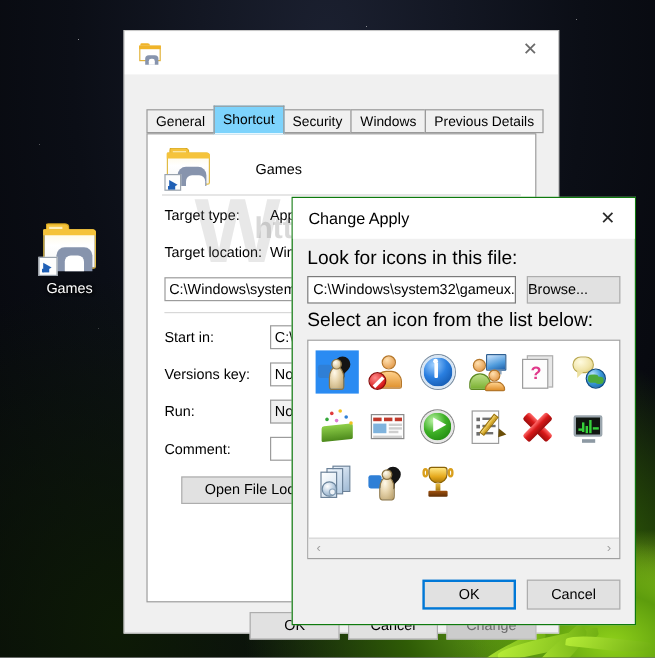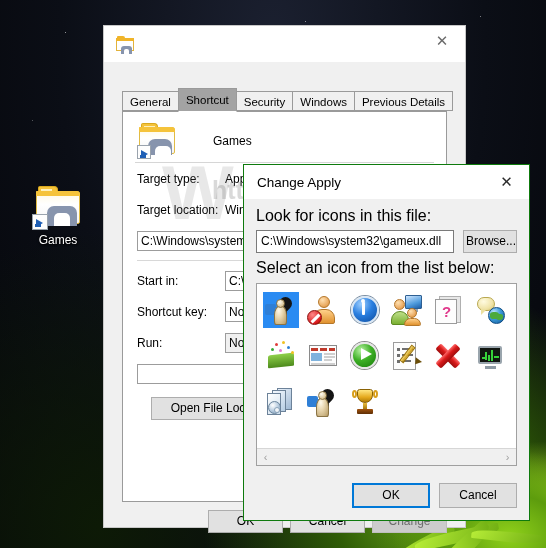--- a/index.html
+++ b/index.html
@@ -170,21 +170,21 @@
   .tab {
     border:1px solid #9a9a9a;
     background:#f0f0f0;
     padding:3px 7px 3px 7px;
     margin-right:-1px;
     height:20px; line-height:14px;
     color:#000; cursor:default;
     position:relative;
   }
   .tab.active {
-    background:#a3a3a3;
+    background:#7dd3fc;
     border-bottom-color:#ffffff;
     height:24px; line-height:17px;
     z-index:3;
     margin-bottom:-1px;
     font-weight:normal;
   }
 
   #tabpanel {
     position:absolute;
     left:18px; top:85px; right:18px;
@@ -301,23 +301,23 @@
   #ci-path-input {
     flex:1;
     height:23px;
     border:1px solid #7a7a7a;
     background:#ffffff;
     font-size:12px; line-height:21px;
     padding:0 4px;
     white-space:nowrap; overflow:hidden;
   }
   #ci-browse {
-    width:54px; height:23px; margin-left:9px;
+    width:78px; height:23px; margin-left:9px;
     border:1px solid #adadad; background:#e1e1e1;
-    font-size:12px; line-height:21px; text-align:right;
+    font-size:12px; line-height:21px; text-align:left;
     cursor:default;
   }
   #ci-iconlist {
     margin-top:6px;
     height: 183px;
     background:#ffffff;
     border:1px solid #a0a0a0;
     position:relative;
     overflow:hidden;
   }
@@ -614,30 +614,31 @@
       </div>
 
       <div class="hr-sep"></div>
 
       <div class="field-row">
         <div class="field-label">Start in:</div>
         <div class="field-input">C:\Windows\system32</div>
       </div>
 
       <div class="field-row">
-        <div class="field-label">Shortcut key:</div>
+        <div class="field-label">Versions key:</div>
         <div class="field-input">None</div>
       </div>
 
       <div class="field-row">
         <div class="field-label">Run:</div>
         <div class="field-input combo">Normal window</div>
       </div>
 
       <div class="field-row">
+        <div class="field-label">Comment:</div>
         <div class="field-input"></div>
       </div>
 
       <div id="open-file-location">Open File Location</div>
     </div>
 
     <div id="properties-buttons">
       <div class="pbtn">OK</div>
       <div class="pbtn">Cancel</div>
       <div class="pbtn disabled">Change</div>

